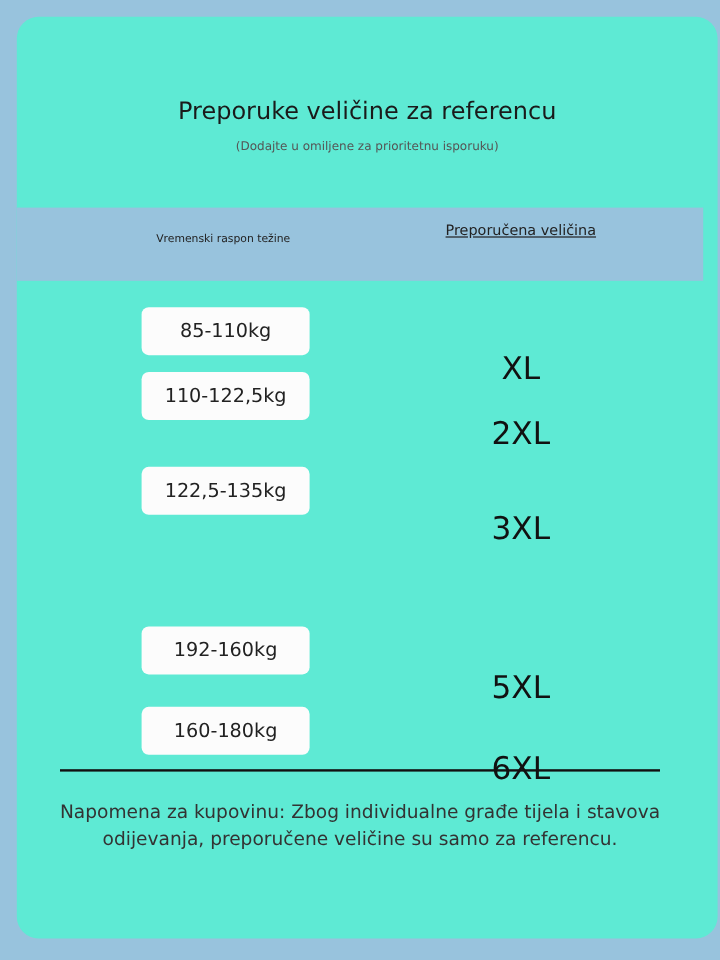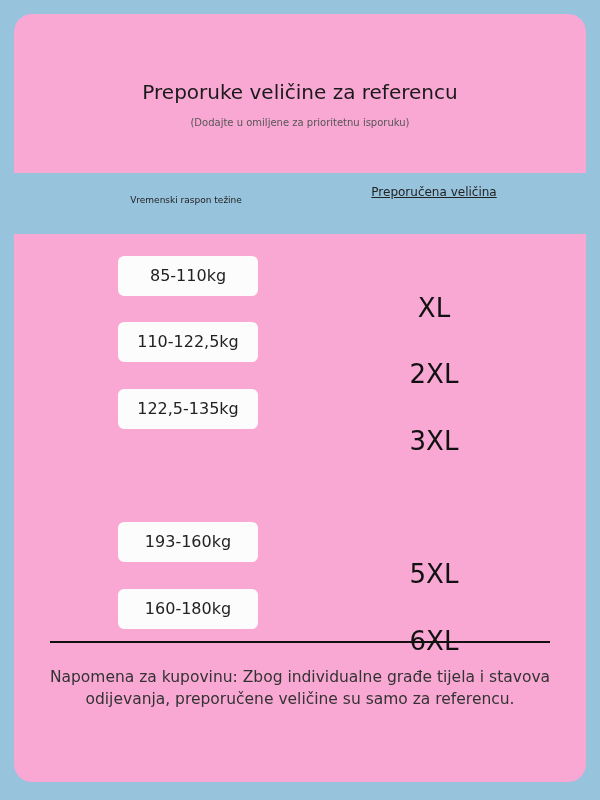--- a/index.html
+++ b/index.html
@@ -1,18 +1,18 @@
 <!DOCTYPE html>
 <html><head>
   <meta charset="utf-8">
   <style>
     html, body { margin:0; padding:0; }
     body { width:600px; height:800px; background:#98c3dd; position:relative; overflow:hidden;
       font-family:"DejaVu Sans", sans-serif; }
-    .card { position:absolute; left:14px; top:14px; width:572px; height:768px; background:#f9a8d4; border-radius:18px; overflow:hidden; }
+    .card { position:absolute; left:14px; top:14px; width:572px; height:768px; background:#5eead4; border-radius:18px; overflow:hidden;padding-left:12px; }
     .title { position:absolute; top:66px; left:0; width:100%; text-align:center; font-size:20px; color:#1a1a1a; }
     .subtitle { position:absolute; top:103px; left:0; width:100%; text-align:center; font-size:10px; color:#555; }
     .header { position:absolute; top:159px; left:0; width:572px; height:61px; background:#98c3dd; }
     .h1 { position:absolute; left:72px; width:200px; top:22px; text-align:center; font-size:9px; color:#222; }
     .h2 { position:absolute; left:320px; width:200px; top:12px; text-align:center; font-size:12px; color:#222; line-height:15px;text-decoration:underline; }
     .row { position:absolute; left:0; width:572px; height:44px; }
     .weight { position:absolute; left:104px; width:140px; height:40px; line-height:40px; text-align:center; font-size:16px; color:#222; background:#fcfcfc; border-radius:6px; }
     .size { position:absolute; left:320px; width:200px; height:40px; line-height:40px; text-align:center; font-size:26px; color:#111;margin-top:32px; }
     .divider { position:absolute; left:36px; top:627px; width:500px; height:2px; background:#111; }
     .note { position:absolute; top:652px; left:20px; width:532px; text-align:center; font-size:15.5px; color:#333; line-height:22px; }
@@ -25,30 +25,30 @@
   <div class="subtitle">(Dodajte u omiljene za prioritetnu isporuku)</div>
   <div class="header">
     <div class="h1">Vremenski raspon težine</div>
     <div class="h2">Preporučena veličina</div>
   </div>
 
   <div class="row" style="top:242px">
     <div class="weight">85-110kg</div>
     <div class="size">XL</div>
   </div>
-  <div class="row" style="top:308px">
+  <div class="row" style="top:296px">
     <div class="weight">110-122,5kg</div>
     <div class="size">2XL</div>
   </div>
   <div class="row" style="top:375px">
     <div class="weight">122,5-135kg</div>
     <div class="size">3XL</div>
   </div>
   <div class="row" style="top:508px">
-    <div class="weight">193-160kg</div>
+    <div class="weight">192-160kg</div>
     <div class="size">5XL</div>
   </div>
   <div class="row" style="top:575px">
     <div class="weight">160-180kg</div>
     <div class="size">6XL</div>
   </div>
 
   <div class="divider"></div>
   <div class="note">Napomena za kupovinu: Zbog individualne građe tijela i stavova odijevanja, preporučene veličine su samo za referencu.</div>
 </div>

